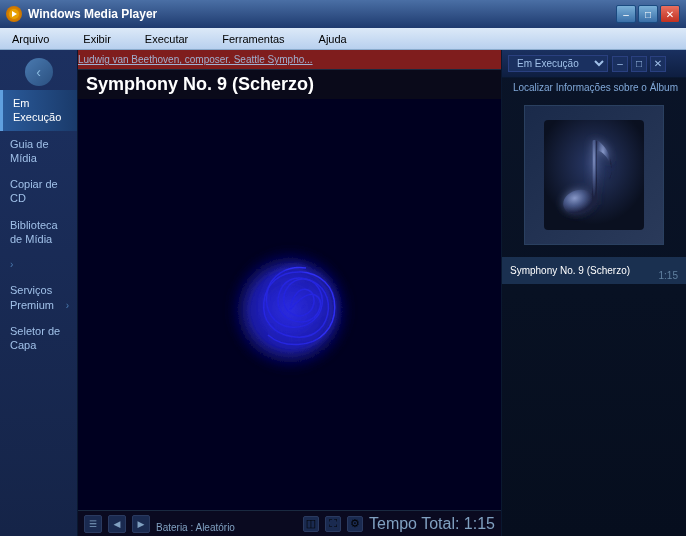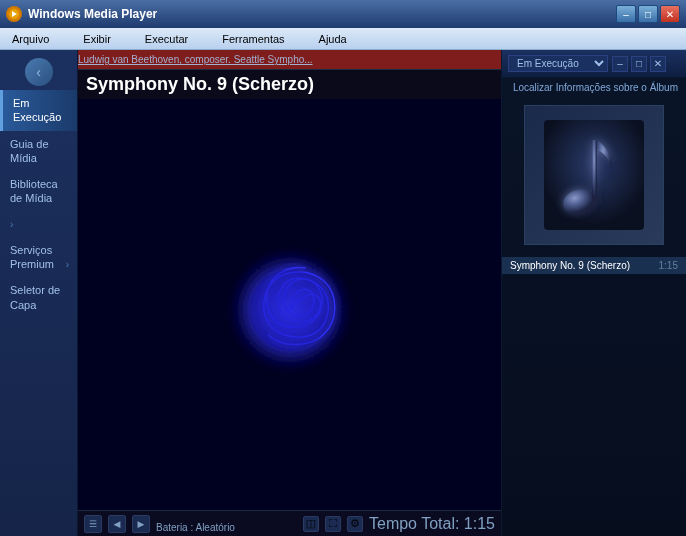--- a/index.html
+++ b/index.html
@@ -287,20 +287,21 @@
     }
     .playlist-item-name {
       flex: 1;
       overflow: hidden;
       white-space: nowrap;
       text-overflow: ellipsis;
     }
     .playlist-item-duration {
       color: #6080a0;
       font-size: 10px;
+      margin-top: 10px;
     }
   </style>
 </head>
 <body>
 
 <div class="title-bar">
   <div class="title-bar-icon">
     <svg width="12" height="12" viewBox="0 0 12 12">
       <circle cx="6" cy="6" r="5" fill="#e8a000"></circle>
       <polygon points="4,3 9,6 4,9" fill="white"></polygon>
@@ -325,20 +326,23 @@
 <div class="main-content">
 
   <div class="sidebar">
     <div class="sidebar-back">‹</div>
 
     <div class="sidebar-item active">
       <span>Em<br>Execução</span>
     </div>
     <div class="sidebar-item">
       <span>Guia de<br>Mídia</span>
+    </div>
+    <div class="sidebar-item">
+      <span>Copiar de<br>CD</span>
     </div>
     <div class="sidebar-item">
       <span>Biblioteca<br>de Mídia</span>
     </div>
     <div class="sidebar-item">
       <span class="arrow">›</span>
     </div>
     <div class="sidebar-item">
       <span>Serviços<br>Premium</span>
       <span class="arrow">›</span>

